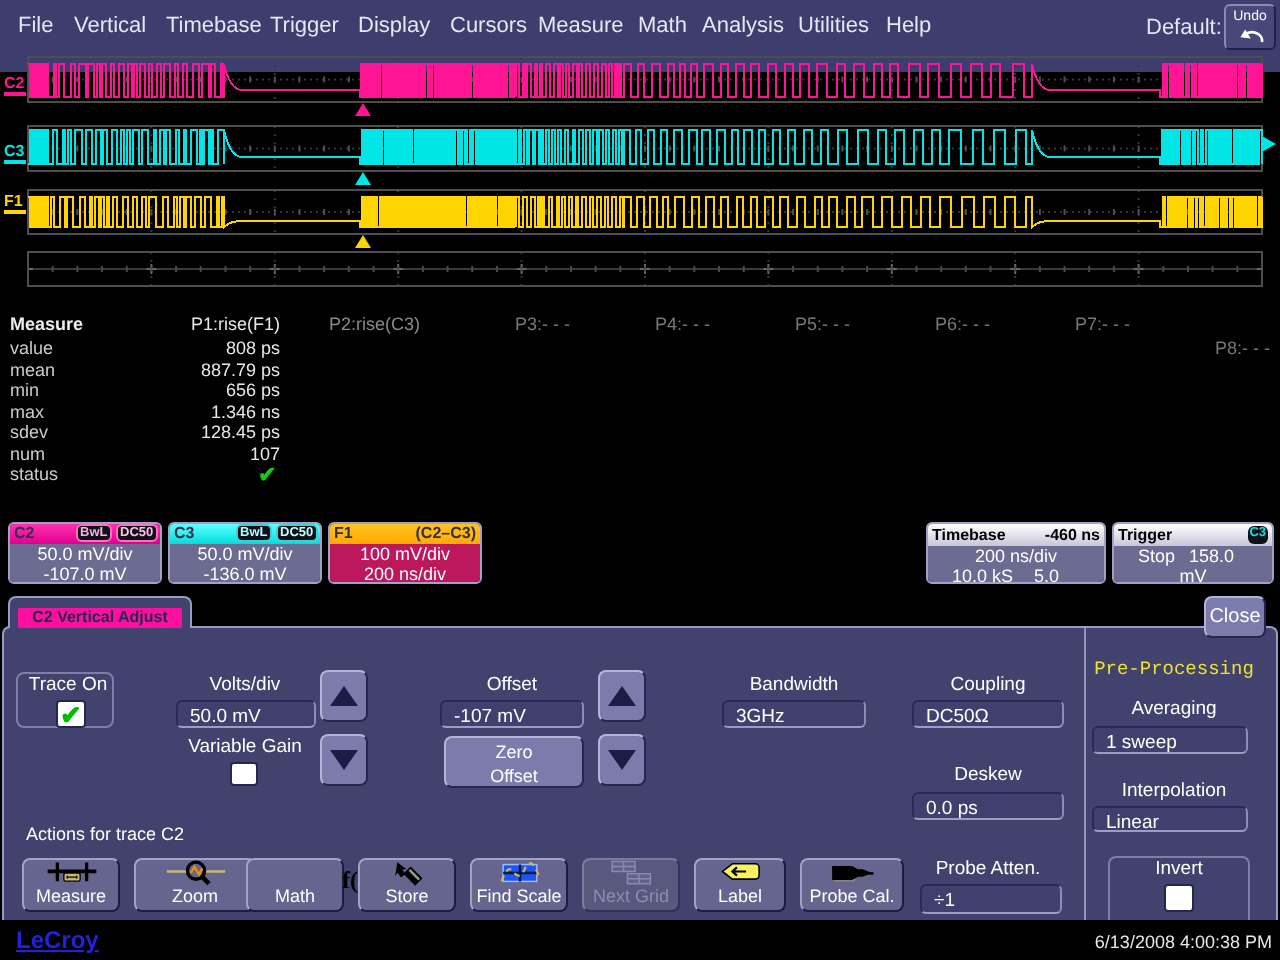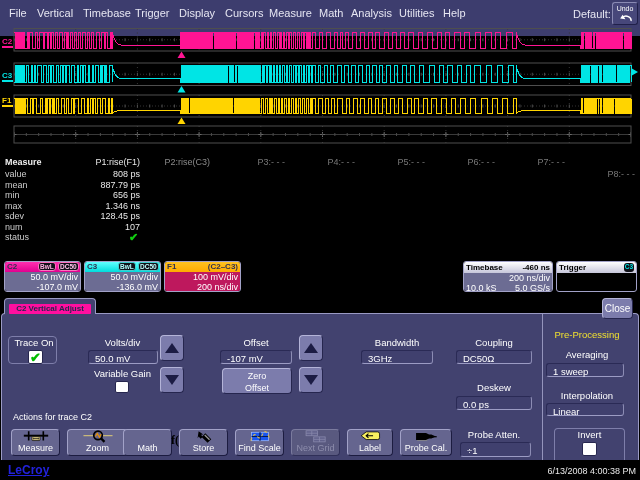--- a/index.html
+++ b/index.html
@@ -6,21 +6,21 @@
 
 #menubar{left:0;top:0;width:640px;height:36px;background:#3d3d6e;color:#e6e6f2;font-size:11px;}
 #menubar span.mi{position:absolute;top:7px;}
 #undo{left:612px;top:2px;width:26px;height:23px;background:#47477a;border:1px solid #8a8ab4;border-right-color:#20204a;border-bottom-color:#20204a;border-radius:3px;color:#fff;font-size:7px;text-align:center;line-height:8px;padding-top:2px;}
 
 .mt{color:#ccc;font-size:9px;}
 .mtr{position:absolute;text-align:right;}
 
 .desc{position:absolute;top:261px;height:31px;border-radius:3px;overflow:hidden;font-size:9px;border:1px solid #a2a2c8;}
 .dh{height:10px;font-size:8px;font-weight:bold;color:#30304f;line-height:10px;padding:0 2px;position:relative;}
-.db{height:21px;background:#6c6c93;color:#fff;text-align:right;padding:0 2px;line-height:10px;}
+.db{height:21px;background:#6c6c93;color:#fff;text-align:center;padding:0 12px;line-height:10px;}
 .badge{position:absolute;top:0px;height:9px;border-radius:3px;font-size:6.5px;font-weight:bold;line-height:8px;padding:0 1px;background:#101018;}
 
 #dlgbody{left:1px;top:313px;width:638px;height:147px;background:#42426f;border-radius:4px 4px 0 0;border:1px solid #9a9ac4;border-bottom:0;}
 #tab{left:4px;top:298px;width:92px;height:16px;background:#42426f;border:1px solid #9a9ac4;border-bottom:0;border-radius:4px 4px 0 0;}
 #tabchip{left:9px;top:304px;width:82px;height:10px;background:#ff0f9f;color:#26264e;font-size:8px;font-weight:bold;text-align:center;line-height:10px;border-radius:1px;}
 .dlbl{position:absolute;color:#fff;font-size:9.5px;text-align:center;}
 .fld{position:absolute;height:14px;background:#40406e;border:1px solid #2a2a55;border-bottom:1px solid #9c9cc4;border-right:1px solid #8c8cb4;border-radius:3px;color:#fff;font-size:9.5px;line-height:15px;padding-left:6px;}
 .btn{position:absolute;background:#7c7cac;border:1px solid #b4b4d8;border-right-color:#26264e;border-bottom-color:#26264e;border-radius:4px;color:#fff;font-size:9px;text-align:center;}
 .cb{position:absolute;width:15px;height:14px;background:#fff;border:1px solid #26264e;border-radius:2px;color:#0b0;font-weight:bold;font-size:13px;line-height:13px;text-align:center;}
 .abtn{position:absolute;top:429px;width:49px;height:27px;background:#65658f;border:1px solid #a2a2c8;border-right-color:#1c1c40;border-bottom-color:#1c1c40;border-radius:4px;color:#fff;font-size:9px;text-align:center;}
@@ -155,20 +155,21 @@
  <div class="dh" style="background:linear-gradient(#ffc220,#ffaa00);">F1<span style="position:absolute;right:2px;margin-left:24px;">(C2–C3)</span></div>
  <div class="db" style="background:#be185d;color:#fff;">100 mV/div<br>200 ns/div</div>
 </div>
 <div class="desc" style="left:463px;width:90px;">
  <div class="dh" style="background:linear-gradient(#ffffff,#c6c6da);height:11px;line-height:11px;font-size:8px;color:#000;">Timebase<span style="position:absolute;right:2px;">-460 ns</span></div>
  <div class="db" style="height:20px;">200 ns/div<br><span style="float:left">10.0 kS</span>5.0 GS/s</div>
 </div>
 <div class="desc" style="left:556px;width:81px;">
  <div class="dh" style="background:linear-gradient(#ffffff,#c6c6da);height:11px;line-height:11px;font-size:8px;color:#000;">Trigger
   <span class="badge" style="right:2px;top:1px;color:#00e5e5;">C3</span></div>
+ <div class="db" style="height:20px;"><span style="float:left">Stop</span>158.0 mV<br><span style="float:left">Width</span>Negative</div>
 </div>
 
 <div class="abs" id="dlgbody"></div>
 <div class="abs" id="tab"></div>
 <div class="abs" id="tabchip">C2 Vertical Adjust</div>
 <div class="abs btn" style="left:602px;top:298px;width:31px;height:21px;line-height:20px;font-size:10px;">Close</div>
 
 <div class="abs grp" style="left:8px;top:336px;width:49px;height:28px;"></div>
 <div class="dlbl" style="left:8px;top:337px;width:52px;">Trace On</div>
 <div class="cb" style="left:28px;top:350px;">✔</div>
@@ -203,21 +204,21 @@
 <div class="fld" style="left:456px;top:350px;width:76px;">DC50Ω</div>
 
 <div class="dlbl" style="left:456px;top:382px;width:76px;">Deskew</div>
 <div class="fld" style="left:456px;top:396px;width:76px;">0.0 ps</div>
 
 <div class="dlbl" style="left:456px;top:429px;width:76px;">Probe Atten.</div>
 <div class="fld" style="left:460px;top:442px;width:71px;height:15px;">÷1</div>
 
 <div class="abs" style="left:542px;top:314px;width:1px;height:147px;background:#9494bc;"></div>
 
-<div class="dlbl" style="left:546px;top:329px;width:82px;color:#f0e030;">Pre-Processing</div>
+<div class="dlbl" style="left:546px;top:329px;width:82px;color:#f0e030;font-family:Liberation Mono, monospace;">Pre-Processing</div>
 <div class="dlbl" style="left:546px;top:349px;width:82px;">Averaging</div>
 <div class="fld" style="left:546px;top:363px;width:78px;">1 sweep</div>
 <div class="dlbl" style="left:546px;top:390px;width:82px;">Interpolation</div>
 <div class="fld" style="left:546px;top:403px;width:78px;height:13px;">Linear</div>
 <div class="abs grp" style="left:554px;top:428px;width:71px;height:32px;border-bottom:0;border-radius:4px 4px 0 0;"></div>
 <div class="dlbl" style="left:554px;top:429px;width:71px;">Invert</div>
 <div class="cb" style="left:582px;top:442px;"></div>
 
 <div class="abs" style="left:13px;top:412px;color:#fff;font-size:9px;">Actions for trace C2</div>
 

